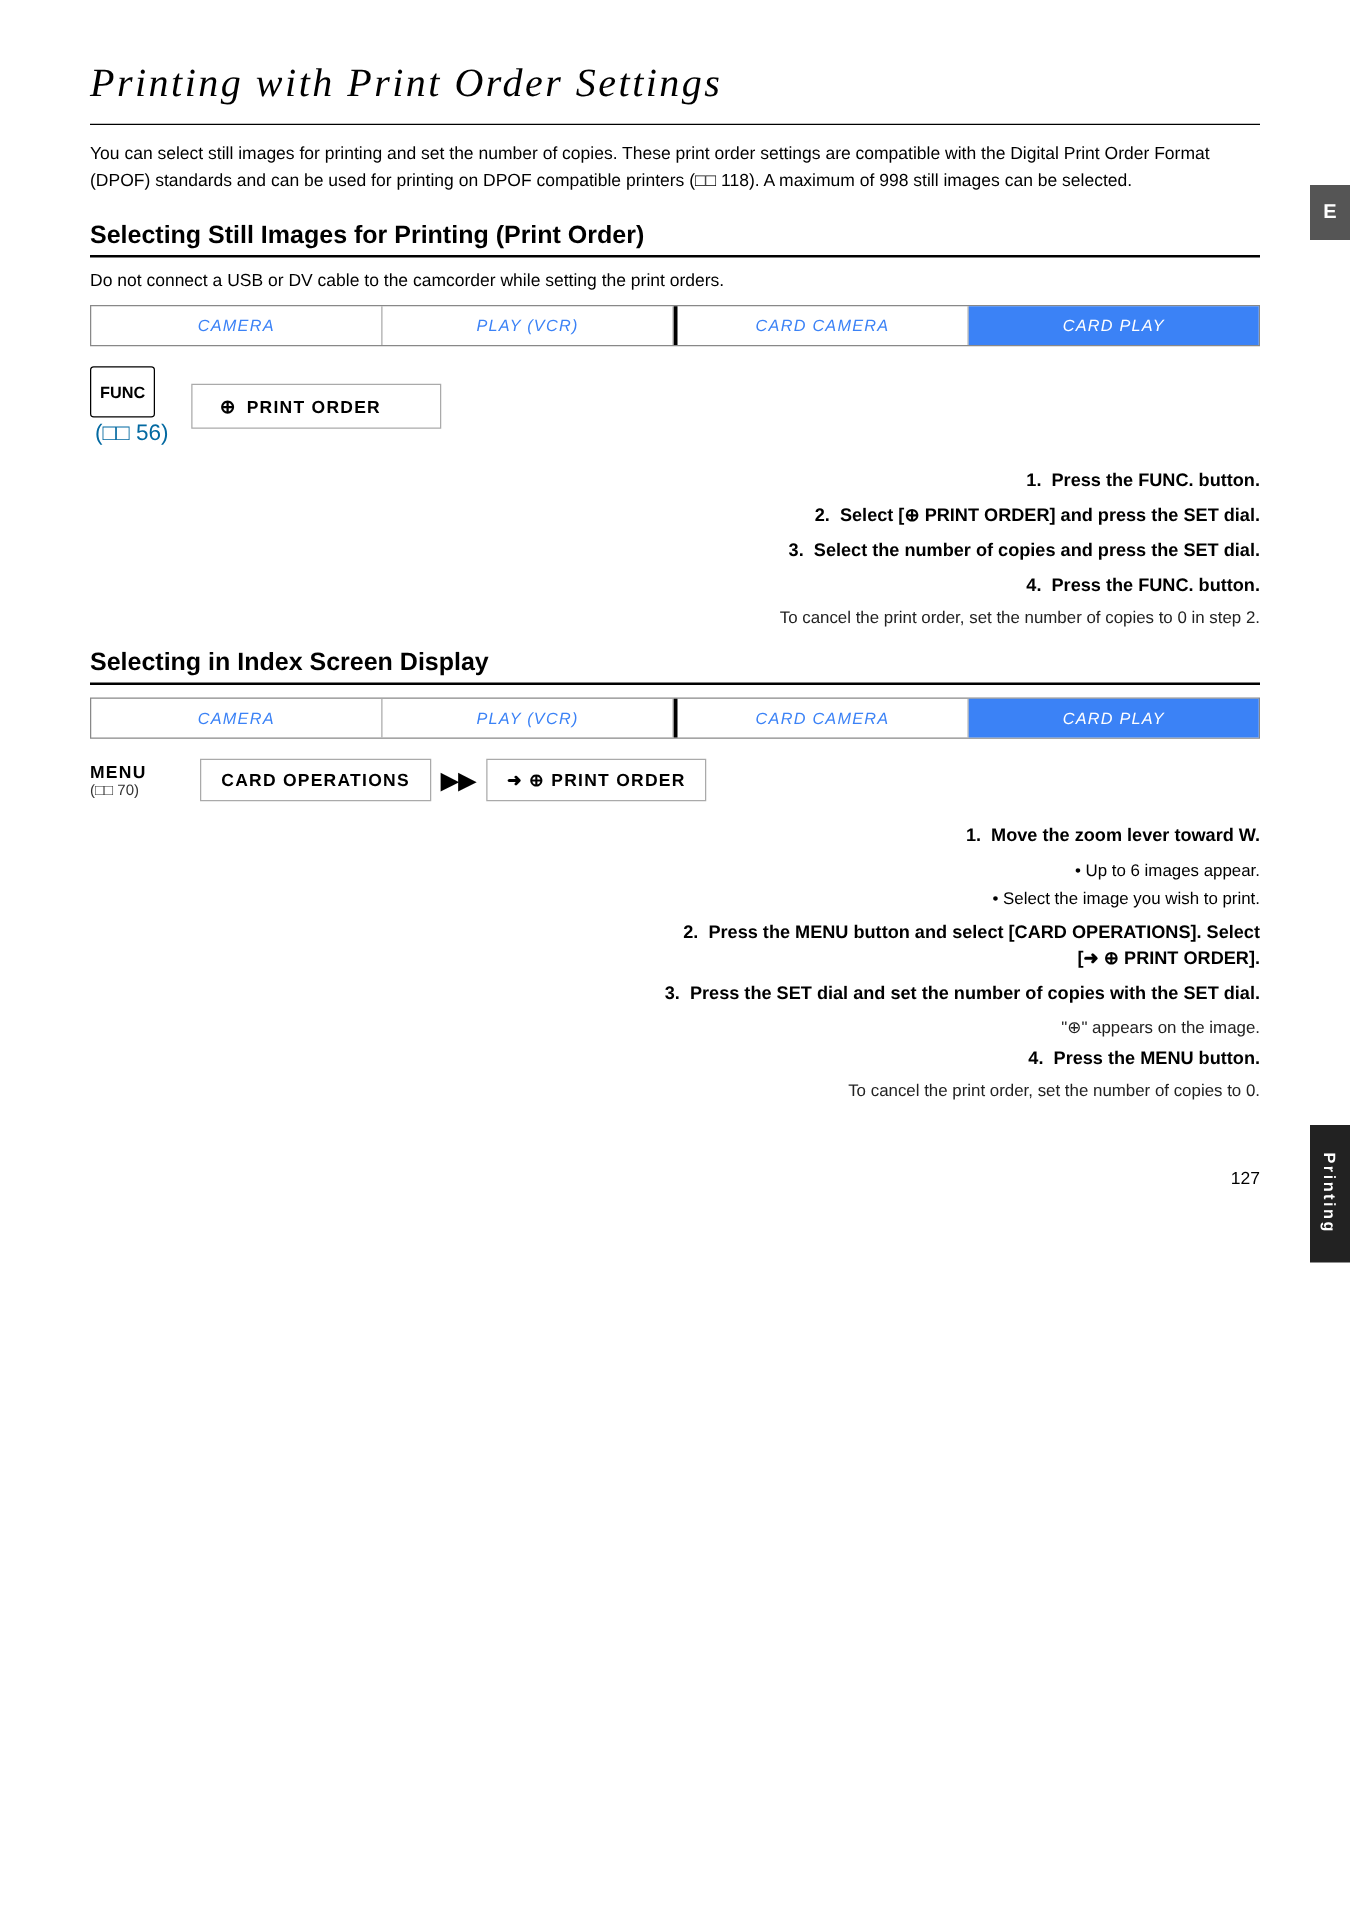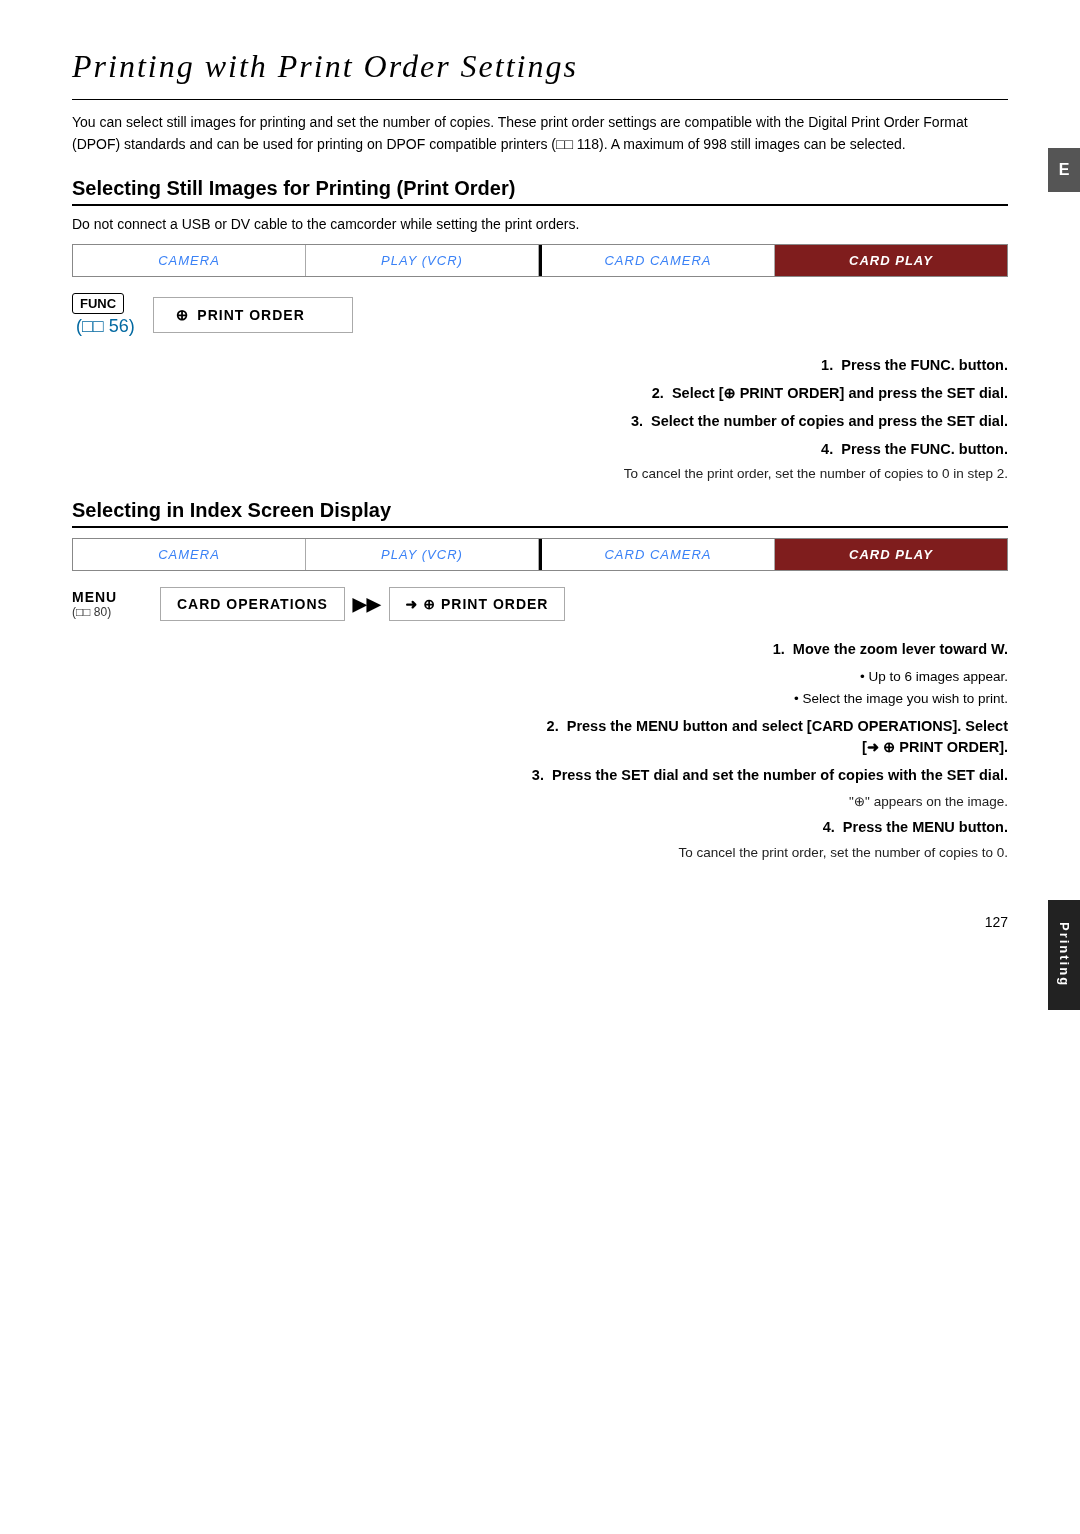--- a/index.html
+++ b/index.html
@@ -61,23 +61,23 @@
       font-weight: normal;
       color: #3b82f6;
       border-right: 1px solid #aaa;
       letter-spacing: 1px;
       text-transform: uppercase;
     }
     .mode-cell:last-child {
       border-right: none;
     }
     .mode-cell.active {
-      background: #7f1d1d;
+      background: #3b82f6;
       color: #fff;
-      font-weight: bold;
+      font-weight: normal;
       font-style: italic;
     }
     .mode-divider {
       width: 3px;
       background: #000;
       flex: none;
     }
     
     .func-area {
       display: flex;
@@ -87,21 +87,21 @@
     }
     .func-label-box {
       display: flex;
       flex-direction: column;
       align-items: flex-start;
       margin-right: 18px;
     }
     .func-badge {
       border: 1.5px solid #000;
       border-radius: 3px;
-      padding: 2px 7px;
+      padding: 12px 7px;
       font-size: 13px;
       font-weight: bold;
       display: inline-block;
       margin-bottom: 2px;
       text-align: center;
     }
     .func-ref {
       font-size: 18px;
       color: #0369a1;
       padding-left: 4px;
@@ -292,21 +292,21 @@
     <div class="mode-cell">CAMERA</div>
     <div class="mode-cell">PLAY (VCR)</div>
     <div class="mode-divider"></div>
     <div class="mode-cell">CARD CAMERA</div>
     <div class="mode-cell active">CARD PLAY</div>
   </div>
 
   <div class="menu-area">
     <div class="menu-label-box">
       <span class="menu-badge">MENU</span>
-      <span class="menu-ref">(□□ 80)</span>
+      <span class="menu-ref">(□□ 70)</span>
     </div>
     <div class="menu-boxes">
       <div class="menu-box">CARD OPERATIONS</div>
       <span class="menu-arrow">▶▶</span>
       <div class="menu-box2">
         <span>➜</span>
         <span>⊕</span>
         <span>PRINT ORDER</span>
       </div>
     </div>

